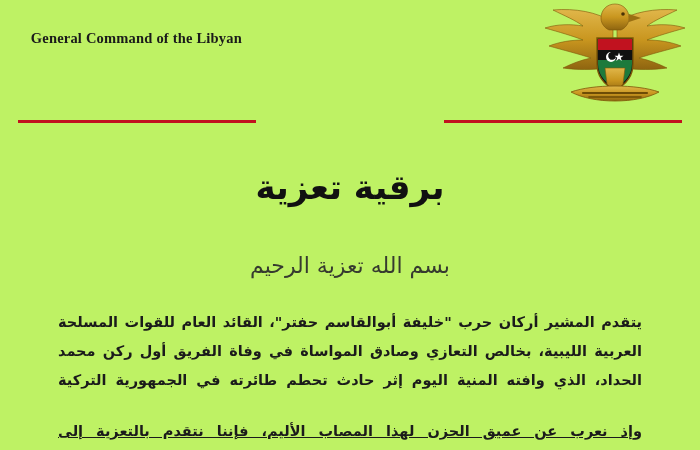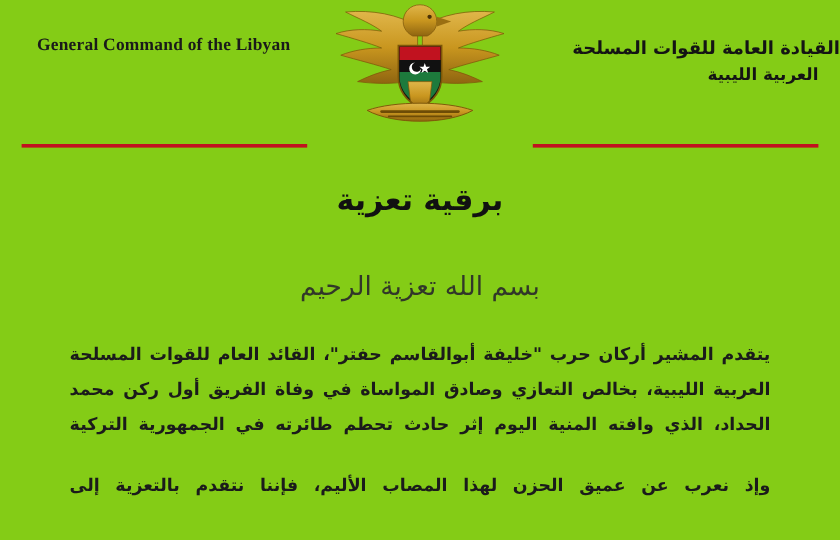--- a/index.html
+++ b/index.html
@@ -10,21 +10,21 @@
     width: 700px;
     height: 450px;
     background: #ffffff;
     font-family: "DejaVu Sans", sans-serif;
     overflow: hidden;
   }
   .page {
     position: relative;
     width: 700px;
     height: 450px;
-    background: #84cc16;
+    background: #bef264;
     overflow: hidden;
   }
 
   
   .header {
     position: relative;
     height: 120px;
     display: flex;
     align-items: flex-start;
     justify-content: space-between;
@@ -99,24 +99,24 @@
 
   
   .doc-body {
     direction: rtl;
     text-align: center;
     padding: 0 58px;
     box-sizing: border-box;
   }
   .doc-title {
     font-family: "DejaVu Sans", sans-serif;
-    font-size: 25px;
+    font-size: 34px;
     font-weight: 700;
     color: #111111;
-    margin-top: 22px;
+    margin-top: 37px;
     letter-spacing: 0.5px;
   }
   .basmala {
     font-family: "DejaVu Sans", sans-serif;
     font-size: 22px;
     color: #2b2b2b;
     margin-top: 46px;
     opacity: 0.92;
     letter-spacing: -1px;
   }
@@ -126,20 +126,21 @@
     text-align-last: justify;
     font-family: "DejaVu Sans", sans-serif;
     font-size: 14.5px;
     font-weight: 700;
     color: #1b1b1b;
     line-height: 2.0;
     margin-top: 30px;
   }
   .para.second {
     margin-top: 22px;
+    text-decoration: underline;
   }
 </style>
 </head>
 <body>
 
 <div class="page">
 
   <div class="header">
 
     <div class="header-side header-left">
@@ -173,24 +174,20 @@
         <path d="M88 52.5 l1.1 3.2 l3.4 0 l-2.7 2 l1 3.2 l-2.8 -2 l-2.8 2 l1 -3.2 l-2.7 -2 l3.4 0 Z" fill="#ffffff"></path>
 
         <path d="M74 68 L94 68 L92 84 L84 92 L76 84 Z" fill="url(#gold)" stroke="#7d5708" stroke-width="0.6"></path>
 
         <path d="M40 92 C62 84, 106 84, 128 92 C106 104, 62 104, 40 92 Z" fill="url(#gold)" stroke="#7d5708" stroke-width="0.8"></path>
         <path d="M52 93 h64" stroke="#6d4c06" stroke-width="2.2" stroke-linecap="round"></path>
         <path d="M58 97 h52" stroke="#6d4c06" stroke-width="1.6" stroke-linecap="round"></path>
       </svg>
     </div>
 
-    <div class="header-side header-right">
-      <div class="ar-line">القيادة العامة للقوات المسلحة</div>
-      <div class="ar-line second">العربية الليبية</div>
-    </div>
   </div>
 
   <div class="rule-row">
     <div class="rule left"></div>
     <div class="rule right"></div>
   </div>
 
   <div class="doc-body">
     <div class="doc-title">برقية تعزية</div>
     <div class="basmala">بسم الله تعزية الرحيم</div>

